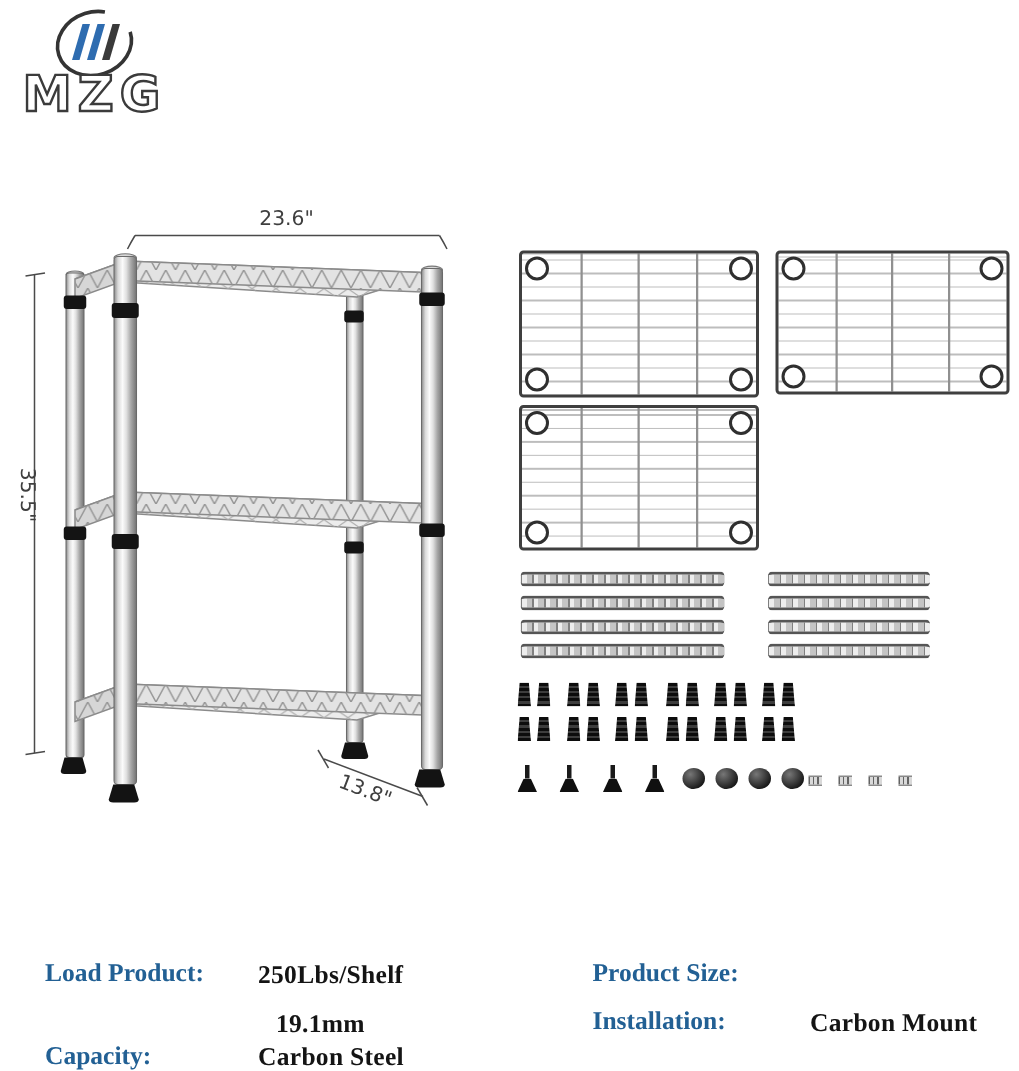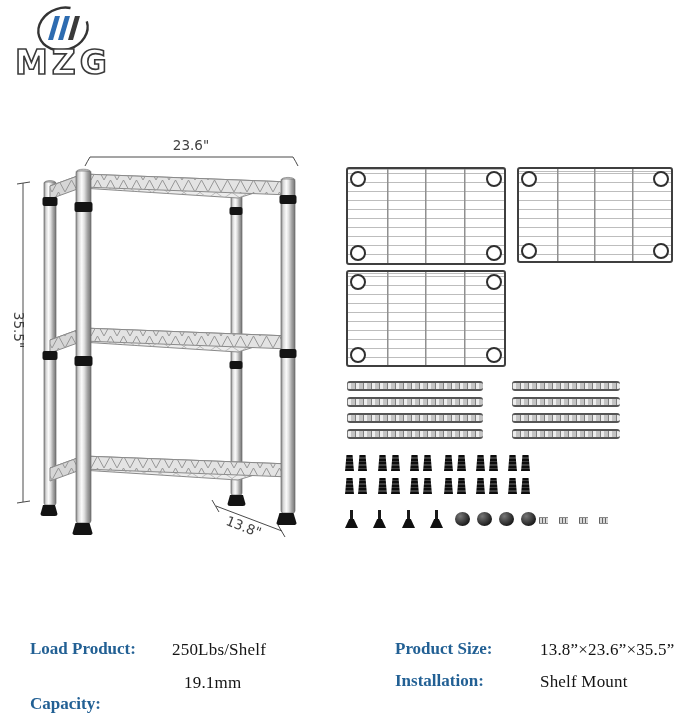--- a/index.html
+++ b/index.html
@@ -31,21 +31,21 @@
         clip-path:polygon(32% 0,68% 0,100% 100%,0 100%);}
   .cap{position:absolute;width:15px;height:14px;border-radius:50%;
         background:radial-gradient(circle at 35% 30%,#777,#1b1b1b 72%);}
   .screw{position:absolute;width:9px;height:5px;
         border-top:1.5px solid #8a8a8a;border-bottom:1.5px solid #8a8a8a;
         background:repeating-linear-gradient(90deg,#636363 0 1px,#d9d9d9 1px 3px);}
 
   
   .spec{position:absolute;font-family:"Liberation Serif",serif;font-size:17px;white-space:nowrap;}
   .spec-label{font-weight:bold;color:var(--blue,#226094);}
-  .spec-value{font-weight:400;color:#141414;letter-spacing:.2px;}
+  .spec-value{font-weight:700;color:#141414;letter-spacing:.2px;}
 </style>
 </head>
 <body>
 
 <div class="canvas">
 
   <svg width="110" height="80" viewBox="0 0 110 80" style="position:absolute;left:6px;top:2px;">
     <ellipse cx="57" cy="27" rx="25" ry="21" fill="none" stroke="#343434" stroke-width="2.4" stroke-dasharray="122 23" transform="rotate(-18 57 27)"></ellipse>
     <path d="M42 38 L49 14 L54 14 L47 38 Z" fill="#2e6cb0"></path>
     <path d="M52 38 L59 14 L64 14 L57 38 Z" fill="#2e6cb0"></path>
@@ -229,19 +229,19 @@
       <div class="screw" style="left: 579px; top: 517px;"></div>
       <div class="screw" style="left: 599px; top: 517px;"></div>
     </div>
 
   <div class="spec spec-label" style="left:30px;top:639px;">Load Product:</div>
   <div class="spec spec-value" style="left:172px;top:640px;">250Lbs/Shelf</div>
 
   <div class="spec spec-value" style="left:172px;top:673px;margin-left:12px;">19.1mm</div>
 
   <div class="spec spec-label" style="left:30px;top:694px;">Capacity:</div>
+  <div class="spec spec-value" style="left:172px;top:695px;">Carbon Steel</div>
 
   <div class="spec spec-label" style="left:395px;top:639px;">Product Size:</div>
-  <div class="spec spec-value" style="left:540px;top:640px;">13.8”×23.6”×35.5”</div>
 
   <div class="spec spec-label" style="left:395px;top:671px;">Installation:</div>
-  <div class="spec spec-value" style="left:540px;top:672px;">Shelf Mount</div>
+  <div class="spec spec-value" style="left:540px;top:672px;">Carbon Mount</div>
 </div>
 
 </body></html>

